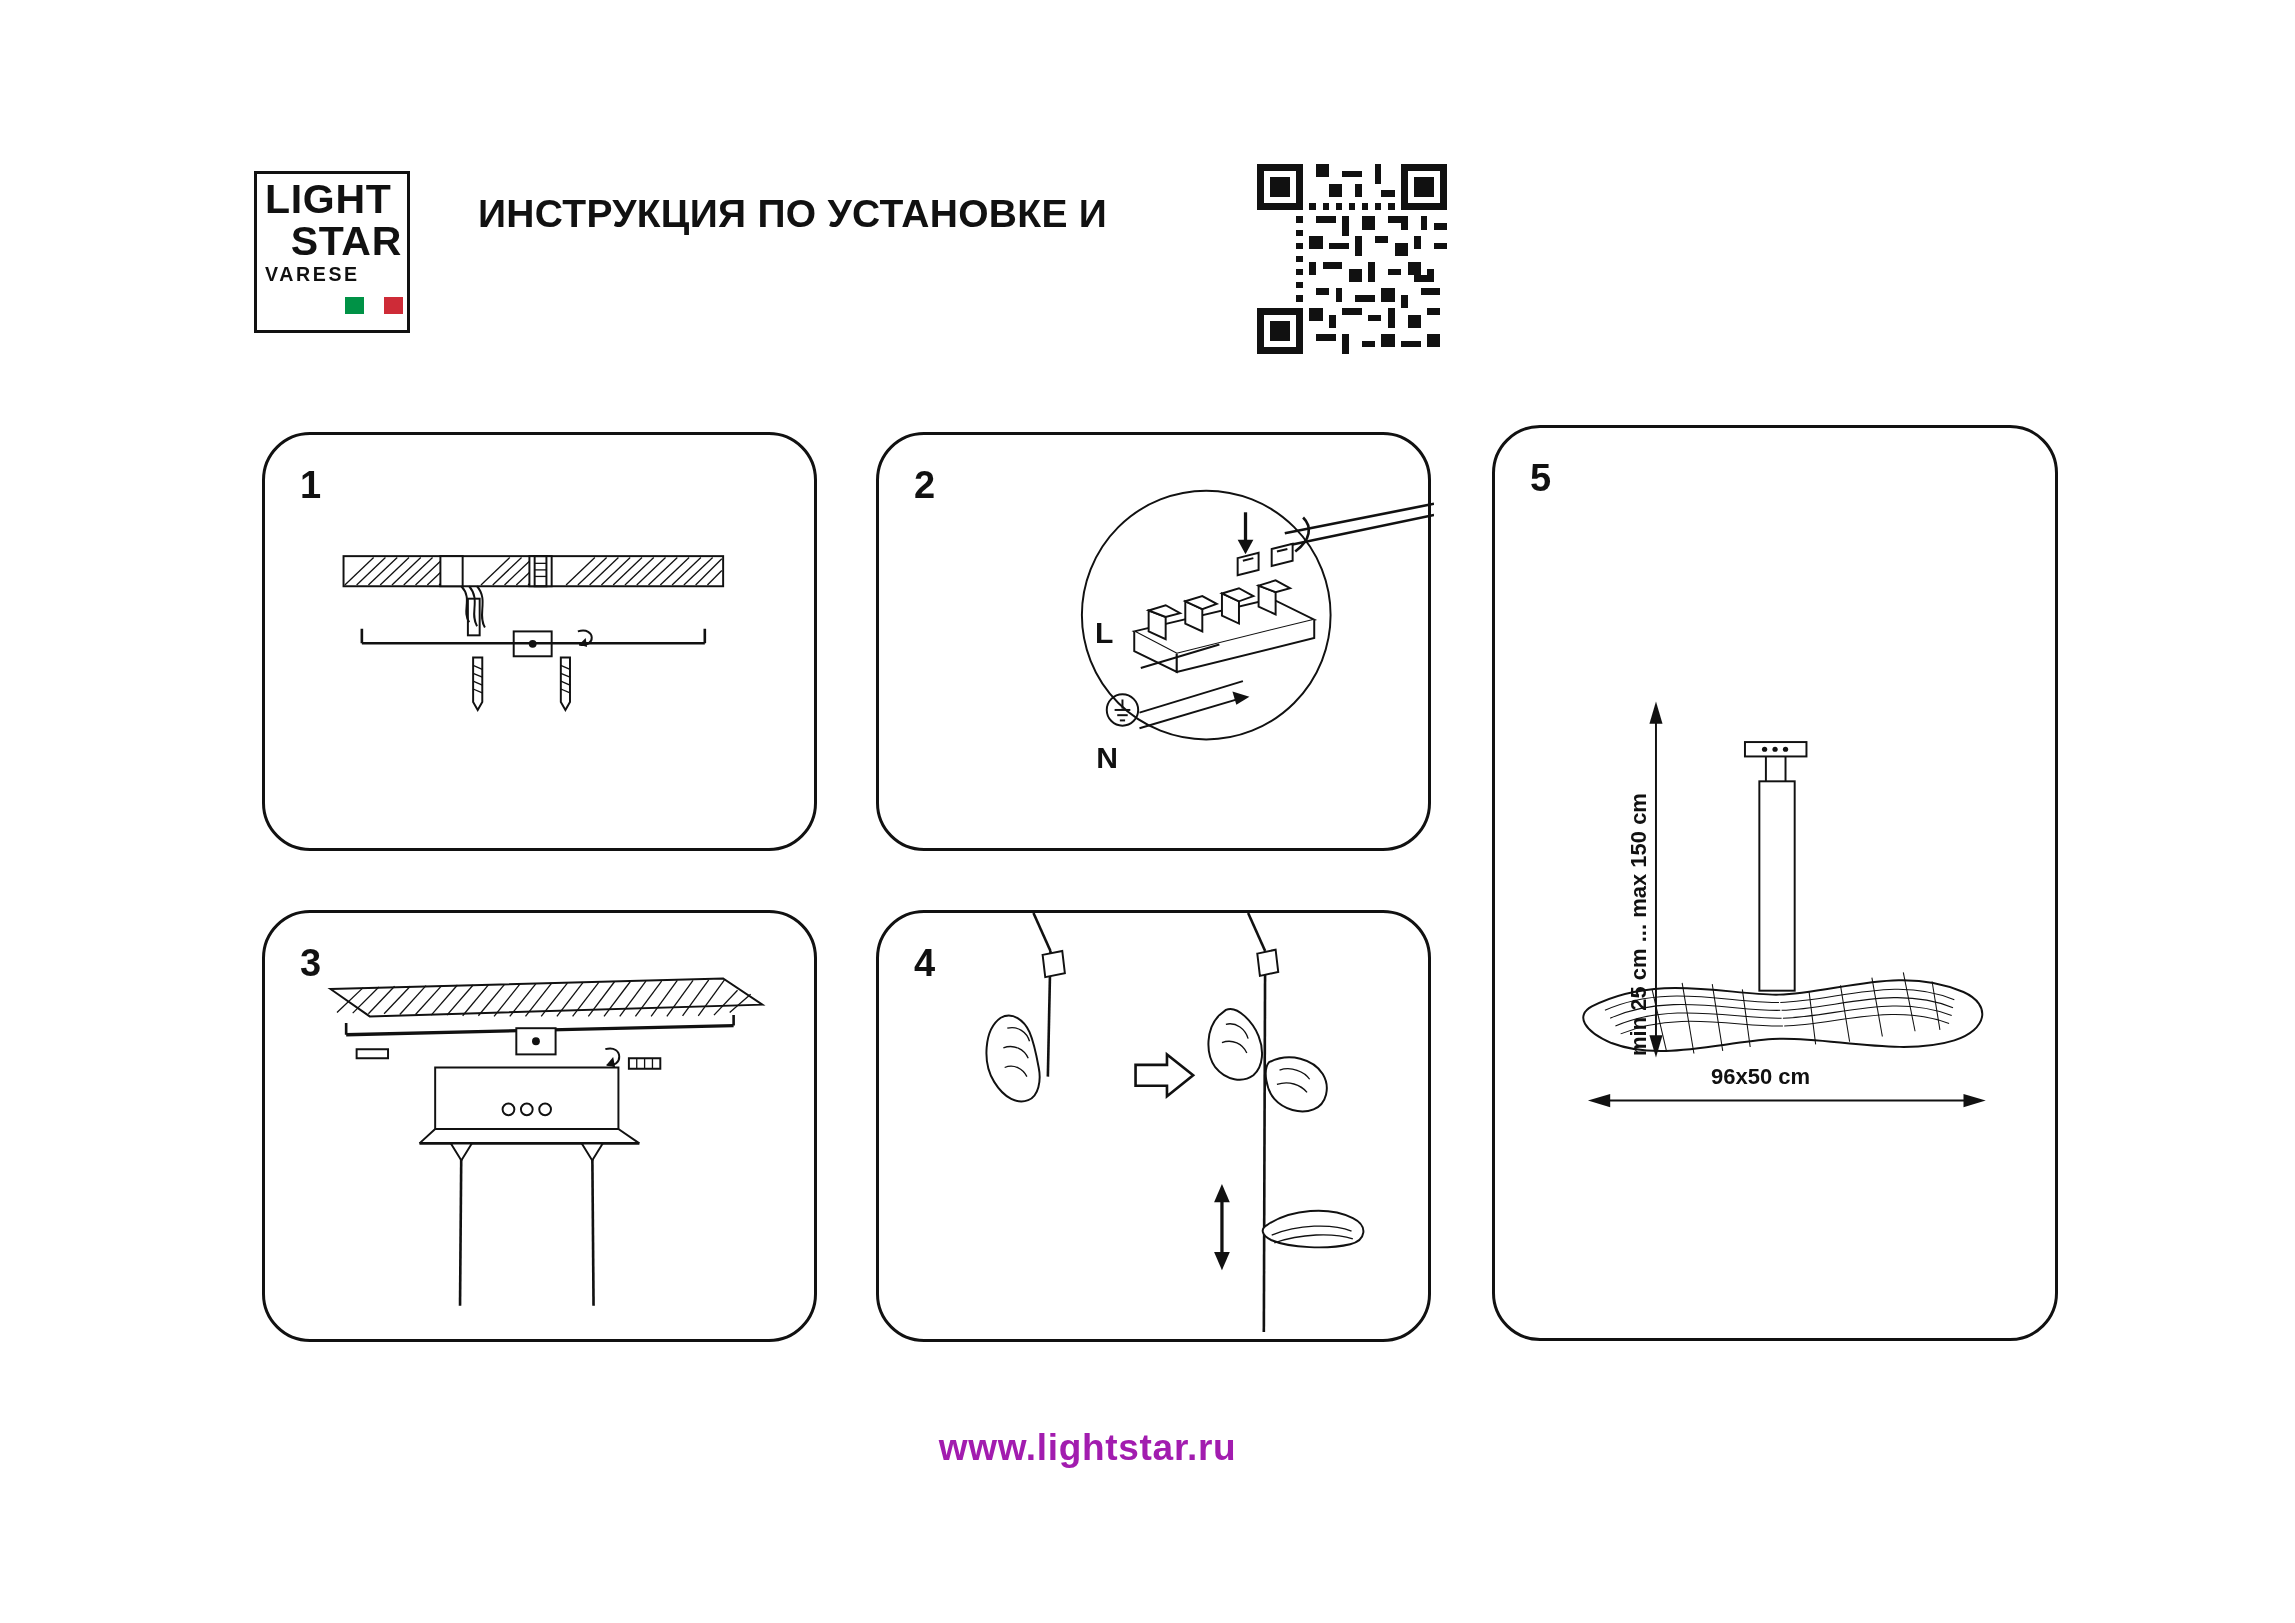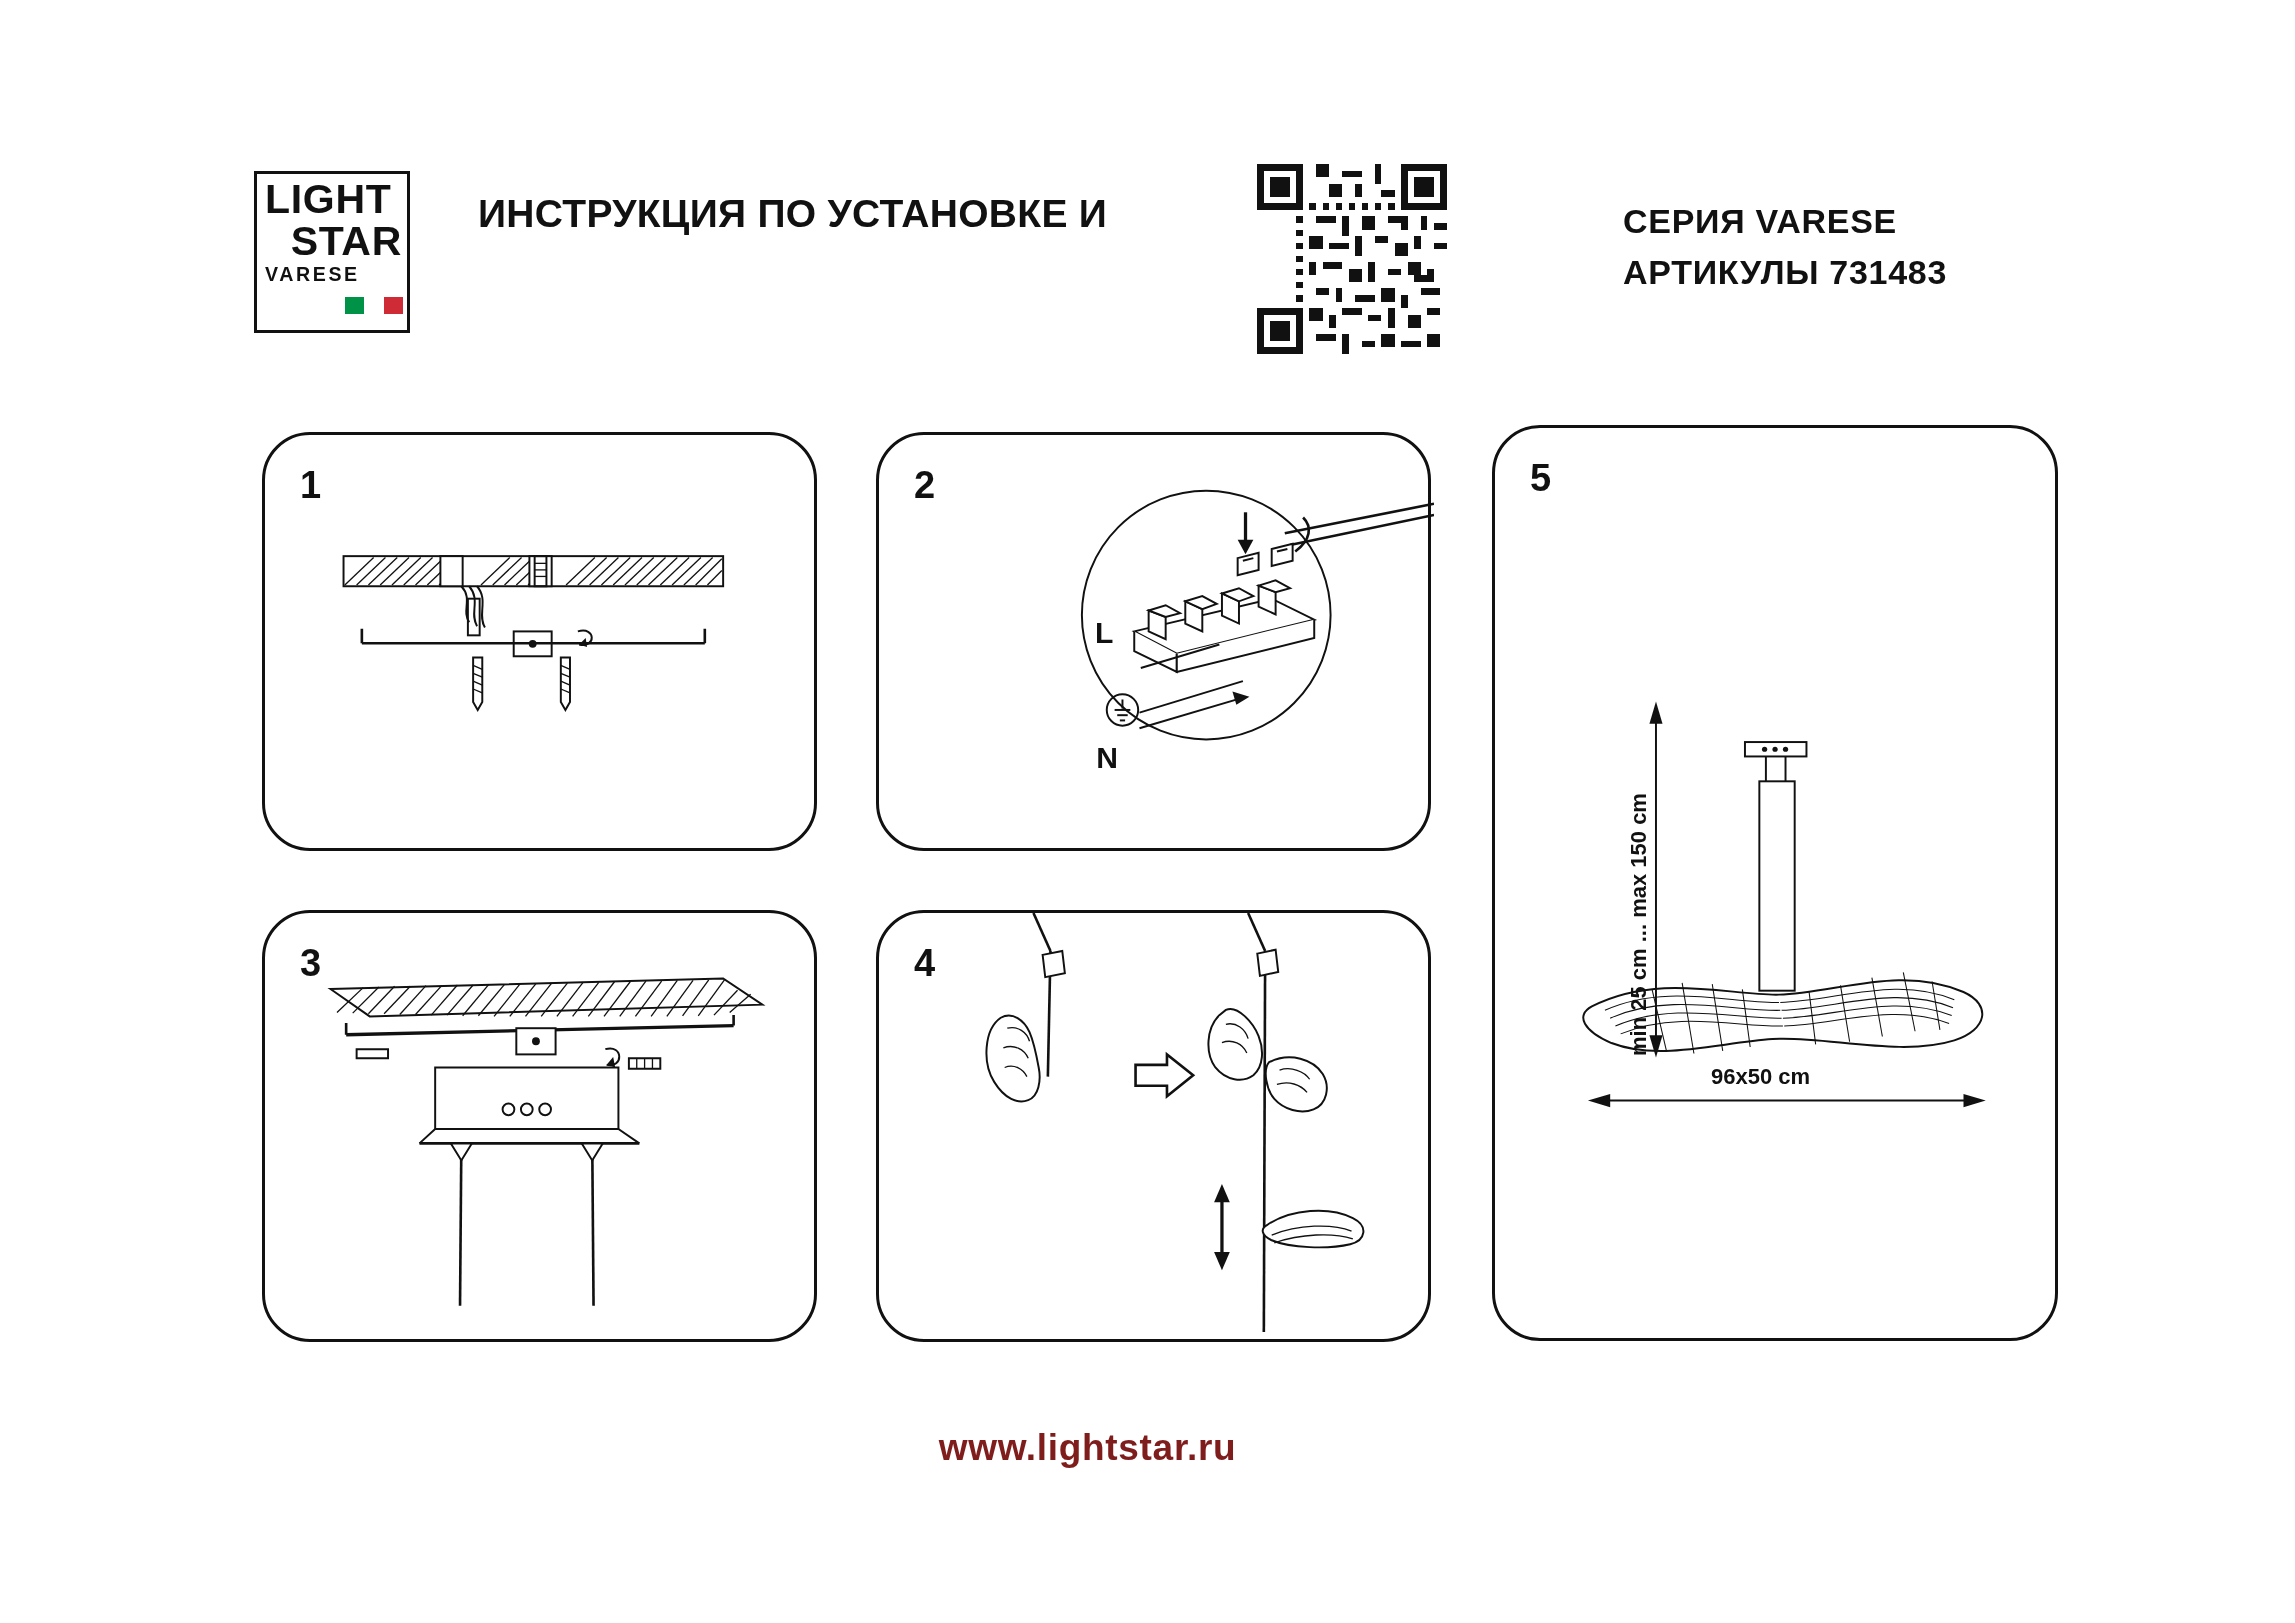--- a/index.html
+++ b/index.html
@@ -101,21 +101,21 @@
   #panel4 { left: 876px; top: 910px; width: 555px; height: 432px; }
   #panel5 { left: 1492px; top: 425px; width: 566px; height: 916px; }
 
   #footer-url {
     position: absolute;
     left: 0; top: 1427px;
     width: 2175px;
     text-align: center;
     font-size: 37px;
     font-weight: bold;
-    color: #7f1d1d;
+    color: #a21caf;
     letter-spacing: 0.7px;
   }
   #footer-url span { display: inline-block; }
 
   .vlabel {
     position: absolute;
     transform: rotate(-90deg);
     transform-origin: left top;
     font-size: 22px;
     font-weight: bold;
@@ -236,24 +236,20 @@
           <rect x="16" y="27" width="2" height="1"></rect>
             <rect x="19" y="26" width="2" height="2"></rect>
           <rect x="22" y="27" width="3" height="1"></rect>
             <rect x="26" y="26" width="2" height="2"></rect>
           <rect x="22" y="9" width="1" height="1"></rect>
             <rect x="24" y="17" width="2" height="1"></rect>
         </g>
       </svg>
     </div>
 
-    <div id="series-block">
-      <div id="series-line">СЕРИЯ VARESE</div>
-      <div id="article-line">АРТИКУЛЫ 731483</div>
-    </div>
   </div>
 
   <div id="panel1" class="panel">
     <div class="panel-num" style="left:35px; top:29px;">1</div>
     <svg width="555" height="419" viewBox="0 0 848 640">
       <g stroke="#111" fill="none" stroke-width="3">
 
         <rect x="120" y="185" width="580" height="46" fill="none"></rect>
         <g stroke-width="2">
           <line x1="122" y1="229" x2="166" y2="187"></line>

